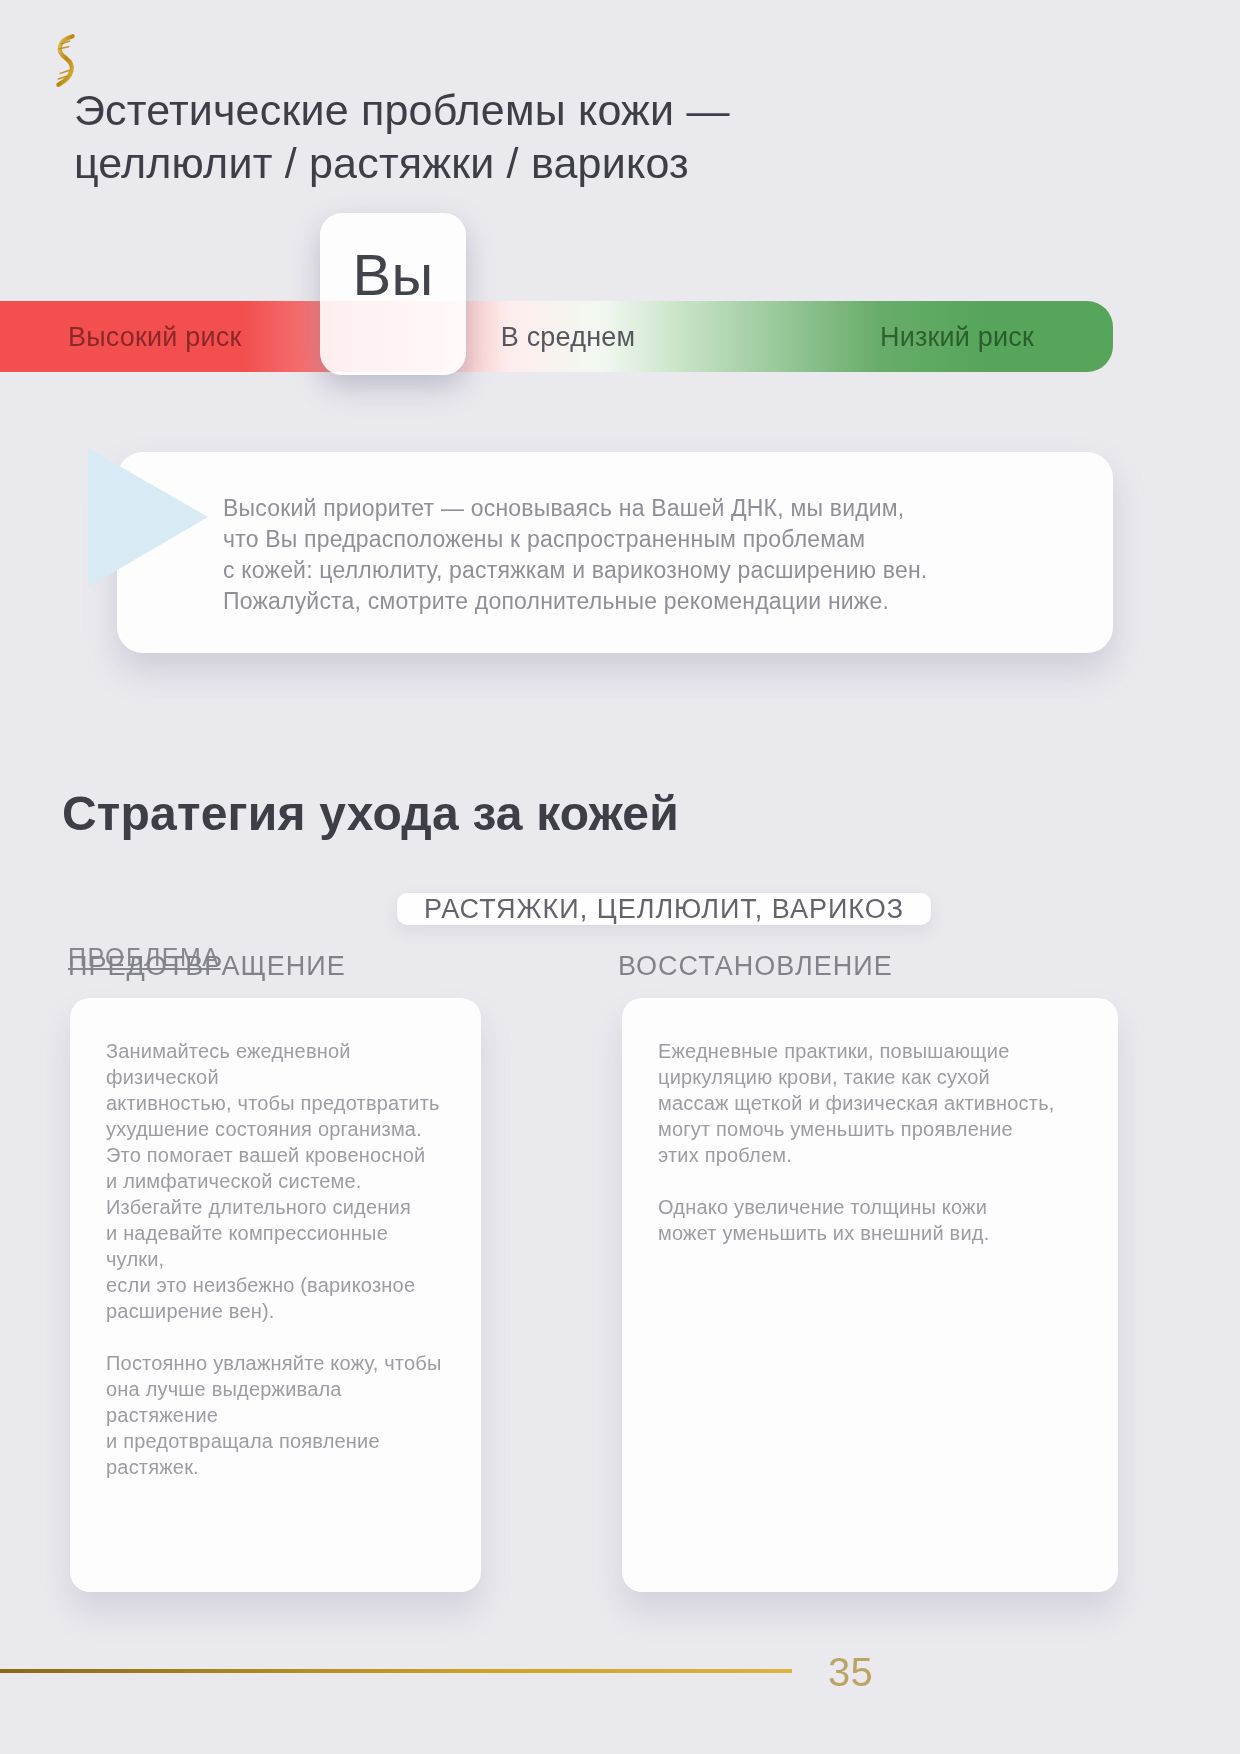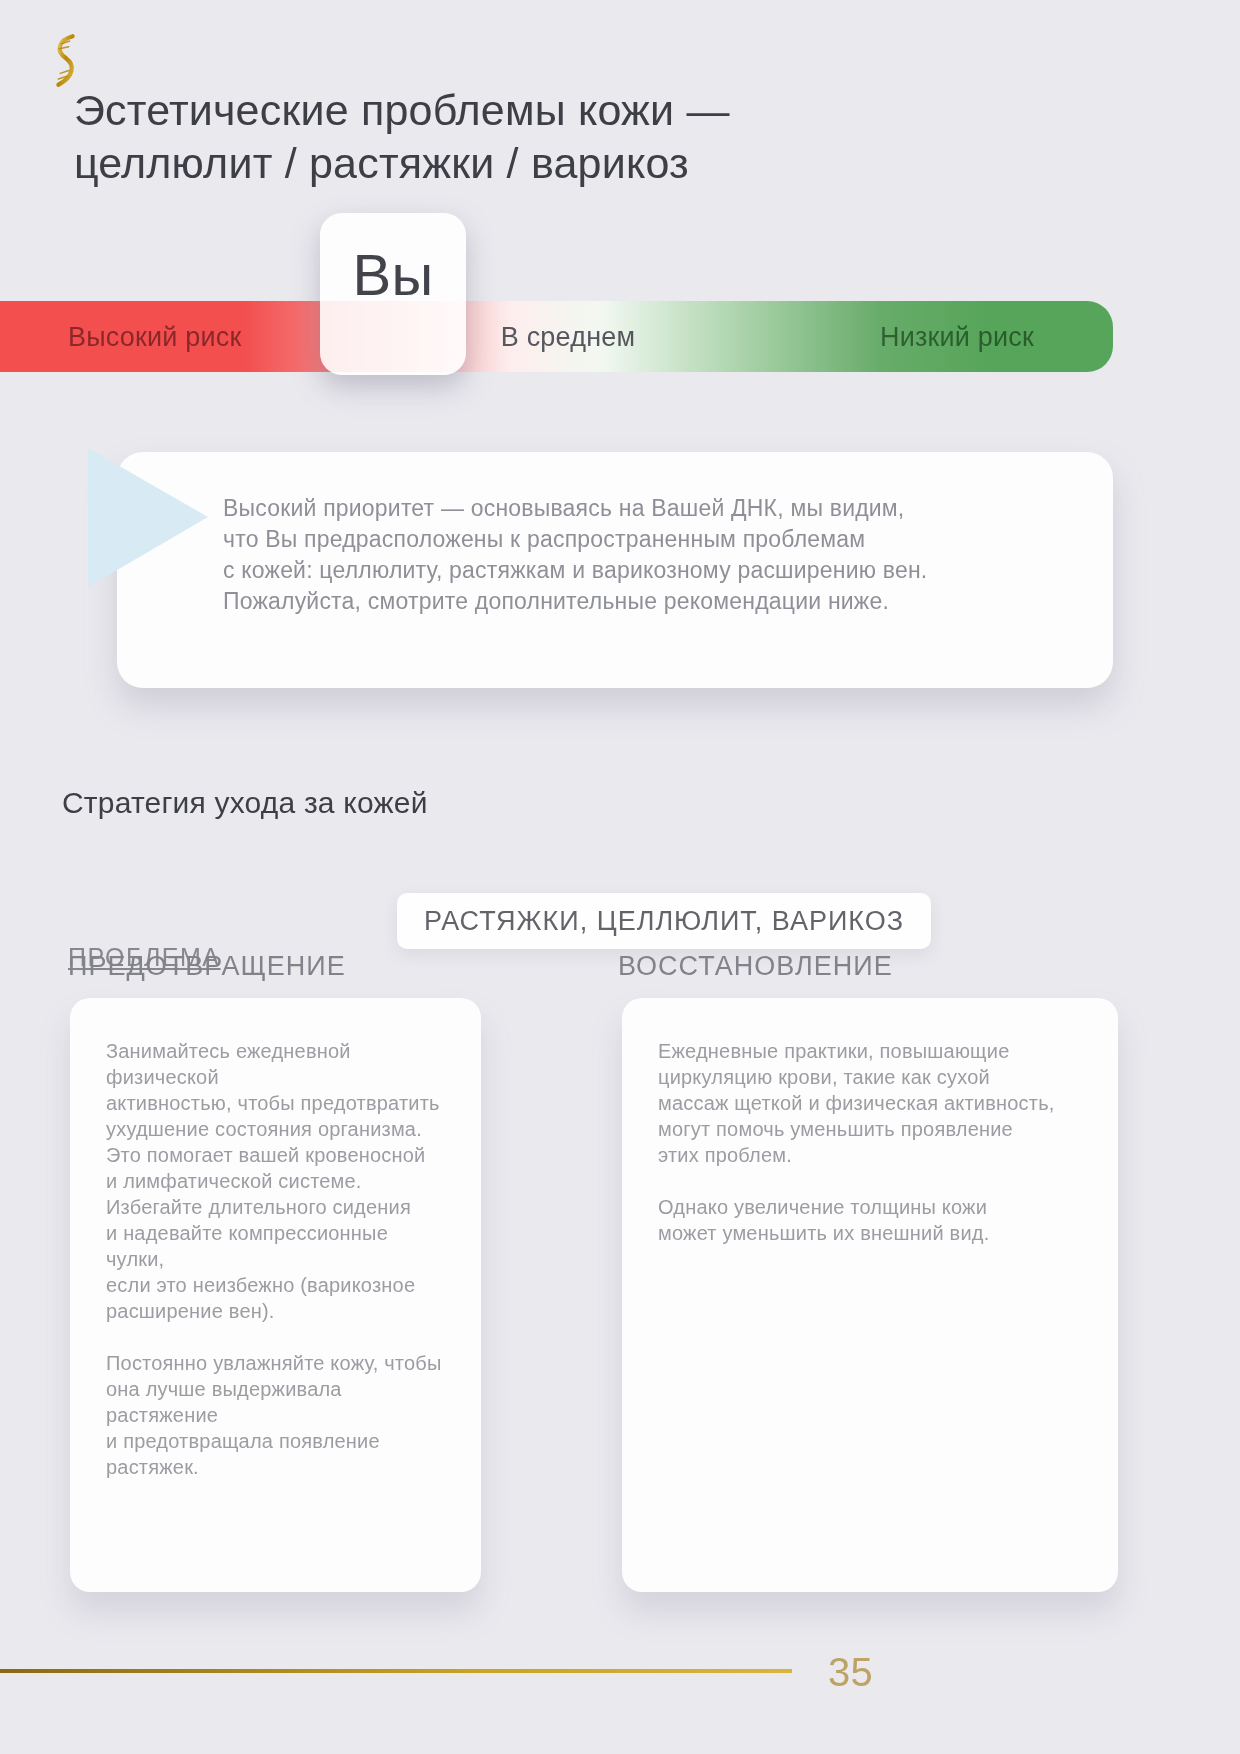--- a/index.html
+++ b/index.html
@@ -36,39 +36,39 @@
     padding-bottom:40px;box-sizing:border-box;
     font-size:58px;color:#43444b;font-weight:300;
   }
   
   .callout-triangle{
     position:absolute;left:88px;top:448px;width:0;height:0;z-index:2;
     border-top:69px solid transparent;border-bottom:70px solid transparent;
     border-left:120px solid #d8eaf3;
   }
   .callout-card{
-    position:absolute;left:117px;top:452px;width:996px;height:236px;
+    position:absolute;left:117px;top:452px;width:996px;height:201px;
     background:#fdfdfe;border-radius:26px;z-index:1;
     box-shadow:0 18px 32px rgba(135,135,160,0.28);
     box-sizing:border-box;padding:41px 30px 0 106px;
   }
   .callout-text{
     font-size:23px;line-height:31px;color:#8f9097;white-space:pre-line;font-weight:300;
   }
   
   .strategy-heading{
     position:absolute;left:62px;top:786px;
-    font-size:30px;color:#3d3e46;font-weight:400;
+    font-size:48px;color:#3d3e46;font-weight:700;
   }
   .problem-label{
     position:absolute;left:68px;top:943px;
     font-size:25px;letter-spacing:1.5px;color:#87878e;text-decoration:underline;
   }
   .problem-badge{
-    position:absolute;left:397px;top:893px;height:56px;
+    position:absolute;left:397px;top:893px;height:32px;
     background:#fefefe;border-radius:10px;
     box-shadow:0 6px 16px rgba(150,150,170,0.18);
     display:flex;align-items:center;padding:0 27px;
     font-size:27px;letter-spacing:1px;color:#63636a;
   }
   .col-label{position:absolute;top:951px;font-size:27px;letter-spacing:1px;color:#82828a;}
   .col-label.prevention{left:68px;text-align:right;}
   .col-label.recovery{left:618px;}
   .strategy-card{
     position:absolute;top:998px;height:594px;background:#fdfdfe;border-radius:20px;

